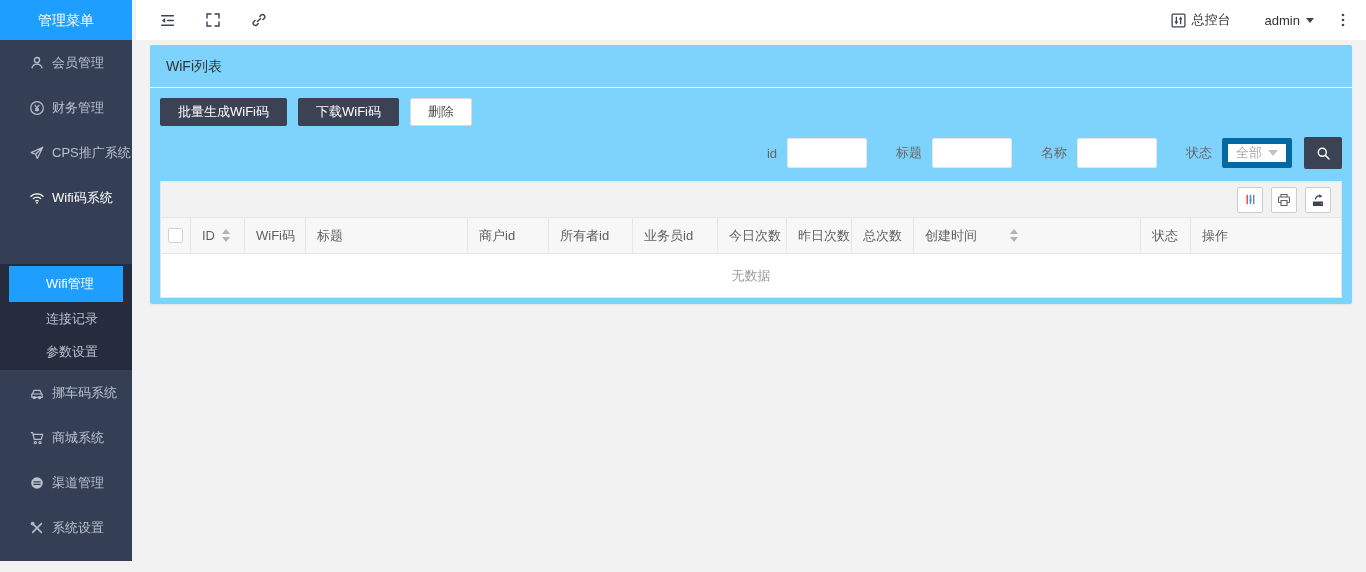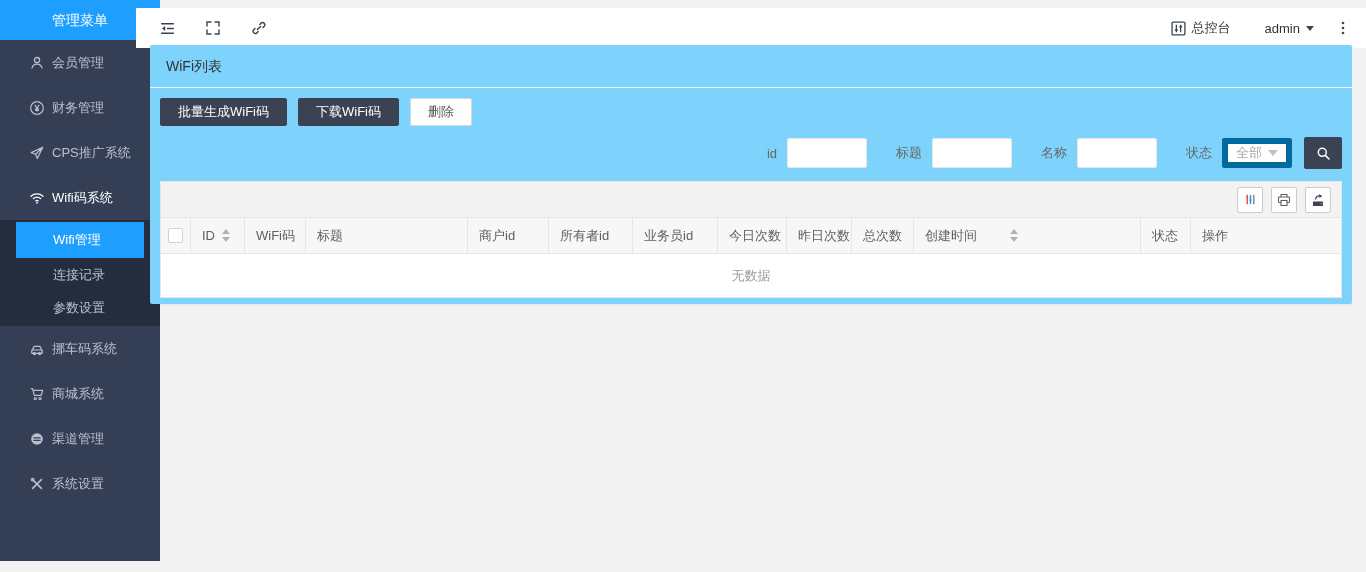--- a/index.html
+++ b/index.html
@@ -1,34 +1,34 @@
 <!DOCTYPE html>
 <html style="--accent: #1E9FFF; --sidebar-bg: #343F56; --submenu-bg: #252C3D; --dark-button: #3B4254; --content-bg: #F2F2F2;"><head>
 <meta charset="utf-8">
 <style>
   html,body{margin:0;padding:0;width:1366px;height:572px;overflow:hidden;
     font-family:"Liberation Sans","DejaVu Sans",sans-serif;background:var(--content-bg,#F2F2F2);}
   *{box-sizing:border-box;}
 
   
-  .sidebar{position:absolute;left:0;top:0;bottom:11px;width:160px;background:var(--sidebar-bg,#343F56);}
+  .sidebar{position:absolute;left:0;top:0;bottom:11px;width:132px;background:var(--sidebar-bg,#343F56);}
   .sidebar-header{height:40px;line-height:40px;text-align:center;background:var(--accent,#1E9FFF);
     color:#fff;font-size:14px;}
   .menu-item{height:45px;display:flex;align-items:center;padding-left:29px;gap:7px;
     color:#B9C0CC;font-size:13px;cursor:pointer;white-space:nowrap;}
   .menu-item.open{color:#fff;}
   .menu-item .mi{width:16px;height:16px;display:flex;align-items:center;justify-content:center;flex:0 0 16px;}
-  .submenu{background:var(--submenu-bg,#252C3D);padding:2px 16px;}
+  .submenu{background:var(--submenu-bg,#252C3D);padding:2px 9px;margin-top:44px;}
   .sub-item{height:33px;display:flex;align-items:center;padding-left:37px;color:#B9C0CC;
     font-size:13px;cursor:pointer;}
   .sub-item.active{background:var(--accent,#1E9FFF);color:#fff;height:36px;}
 
   
   .topbar{position:absolute;left:136px;top:0;right:0;height:40px;background:#fff;
-    display:flex;align-items:center;margin-top:8px;}
+    display:flex;align-items:center;}
   .tb-left{display:flex;align-items:center;padding-left:8px;}
   .tb-icon-btn{width:46px;height:40px;display:flex;align-items:center;justify-content:center;
     cursor:pointer;color:#3B4254;}
   .tb-right{margin-left:auto;display:flex;align-items:center;padding-right:16px;}
   .console{display:flex;align-items:center;gap:6px;font-size:13px;color:#333;cursor:pointer;}
   .user{display:flex;align-items:center;gap:6px;margin-left:34px;font-size:13px;color:#333;cursor:pointer;text-align:right;}
   .caret-down{width:0;height:0;border-left:4px solid transparent;border-right:4px solid transparent;
     border-top:5px solid #454545;margin-top:1px;}
   .more{margin-left:22px;cursor:pointer;display:flex;align-items:center;}
 

